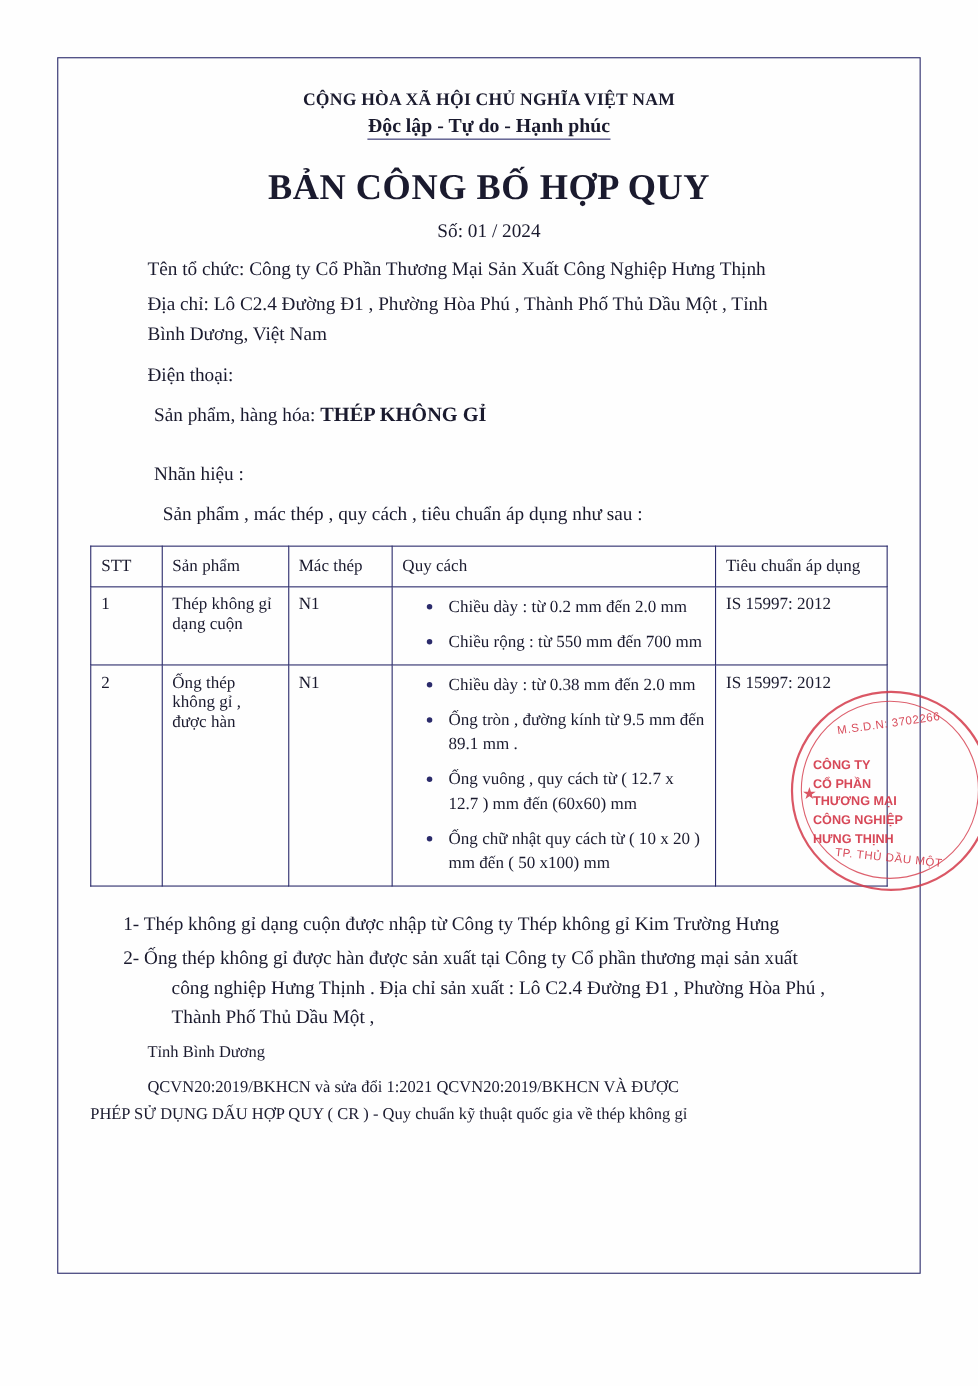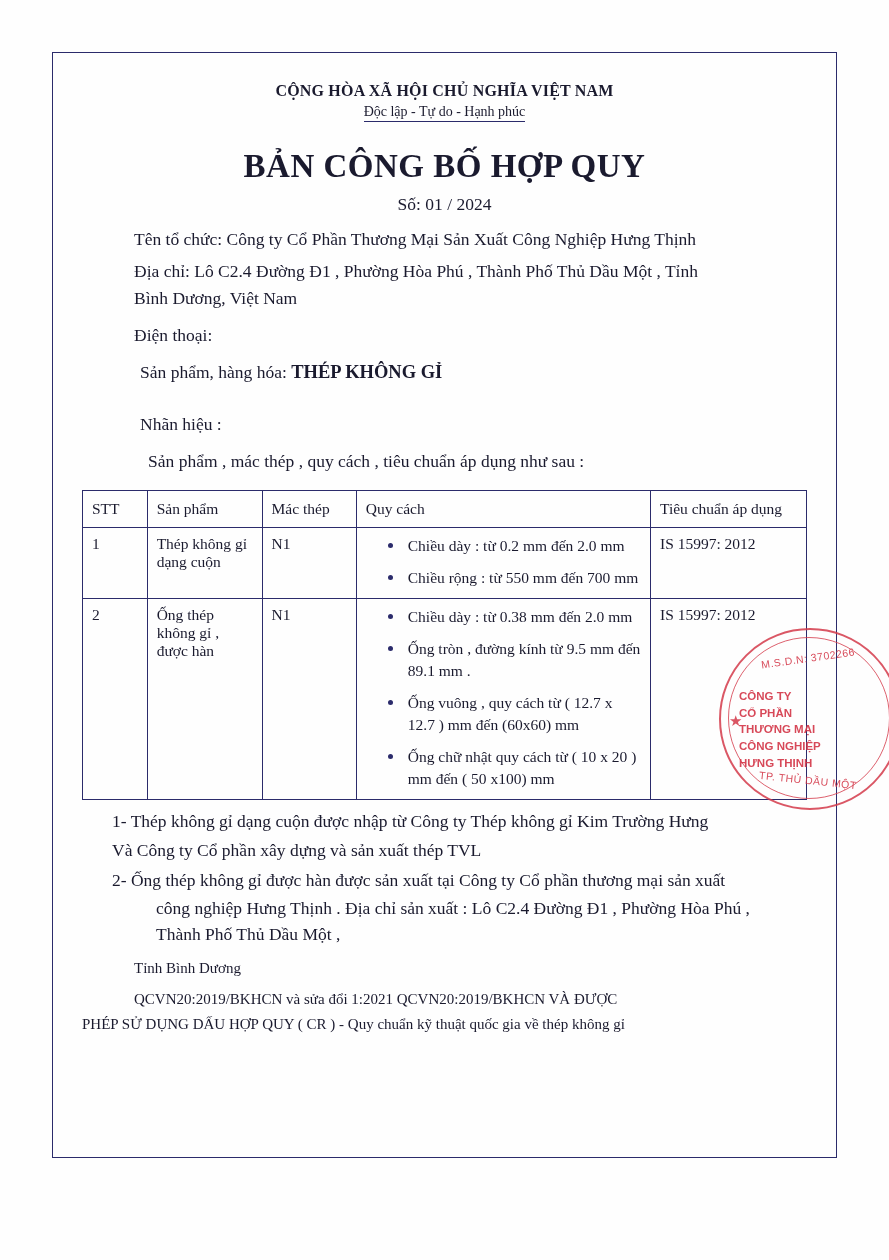--- a/index.html
+++ b/index.html
@@ -41,22 +41,22 @@
     padding: 20px 30px 0 30px;
   }
   .center { text-align: center; }
   .natl-title {
     font-size: 16px;
     font-weight: bold;
     letter-spacing: 0.2px;
     margin-top: 10px;
   }
   .natl-sub {
-    font-size: 14px;
-    font-weight: normal;
+    font-size: 18px;
+    font-weight: bold;
     margin-top: 4px;
     display: inline-block;
     border-bottom: 1.2px solid #2b2b6b;
     padding-bottom: 1px;
   }
   .doc-title {
     font-size: 33px;
     font-weight: bold;
     margin-top: 26px;
     letter-spacing: 0.5px;
@@ -116,21 +116,21 @@
     content: "";
     position: absolute;
     left: 0;
     top: 8px;
     width: 5px;
     height: 5px;
     border-radius: 50%;
     background: #2b2b6b;
   }
   .notes {
-    margin-top: 8px;
+    margin-top: 20px;
     font-size: 17.5px;
     line-height: 1.5;
   }
   .note-item {
     padding-left: 52px;
     text-indent: -22px;
     margin-bottom: 2px;
   }
   .note-cont {
     padding-left: 52px;
@@ -272,21 +272,20 @@
           <td class="col-tc">IS 15997: 2012</td>
         </tr>
       </tbody>
     </table>
 
     <div class="notes">
       <div class="note-item">
         <span>1-</span>
         <span>Thép không gỉ dạng cuộn được nhập từ Công ty Thép không gỉ Kim Trường Hưng</span>
       </div>
-      <div class="note-cont" style="padding-left:30px">Và Công ty Cổ phần xây dựng và sản xuất thép TVL</div>
 
       <div class="note-item" style="margin-top:4px">
         <span>2-</span>
         <span>Ống thép không gỉ được hàn được sản xuất tại Công ty Cổ phần thương mại sản xuất</span>
       </div>
       <div class="note-cont2">công nghiệp Hưng Thịnh . Địa chỉ sản xuất : Lô C2.4 Đường Đ1 , Phường Hòa Phú ,</div>
       <div class="note-cont2">Thành Phố Thủ Dầu Một ,</div>
     </div>
 
     <div class="tail">

